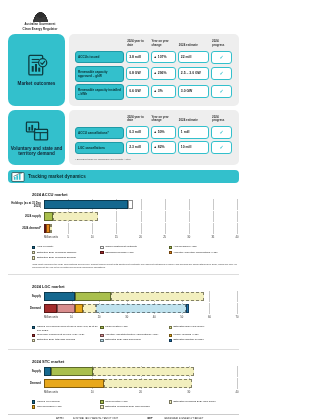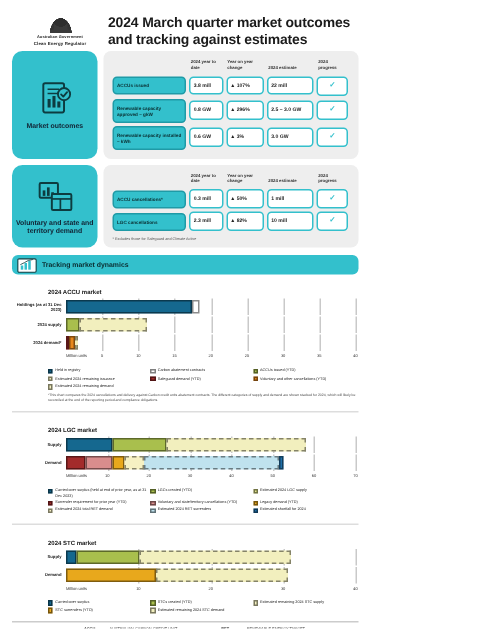--- a/index.html
+++ b/index.html
@@ -111,23 +111,20 @@
 <body>
 
 <div class="page">
 
   <div class="header">
     <div class="logo">
       <div class="crest"></div>
       <div class="logo-l1">Australian Government</div>
       <div class="logo-l2">Clean Energy Regulator</div>
     </div>
-    <div class="title-block">
-      <div class="title">2024 March quarter market outcomes and tracking against estimates</div>
-    </div>
   </div>
 
   <div class="panel">
     <div class="panel-badge">
       <svg class="badge-ico" viewBox="0 0 32 32">
         <rect x="6" y="3" width="17" height="24" rx="1.5" fill="none" stroke="#0d3c40" stroke-width="1.6"></rect>
         <line x1="9.5" y1="8" x2="19" y2="8" stroke="#0d3c40" stroke-width="1.4"></line>
         <line x1="9.5" y1="11.5" x2="19" y2="11.5" stroke="#0d3c40" stroke-width="1.4"></line>
         <rect x="9.5" y="16" width="2.5" height="7" fill="#0d3c40"></rect>
         <rect x="13.5" y="13.5" width="2.5" height="9.5" fill="#0d3c40"></rect>

